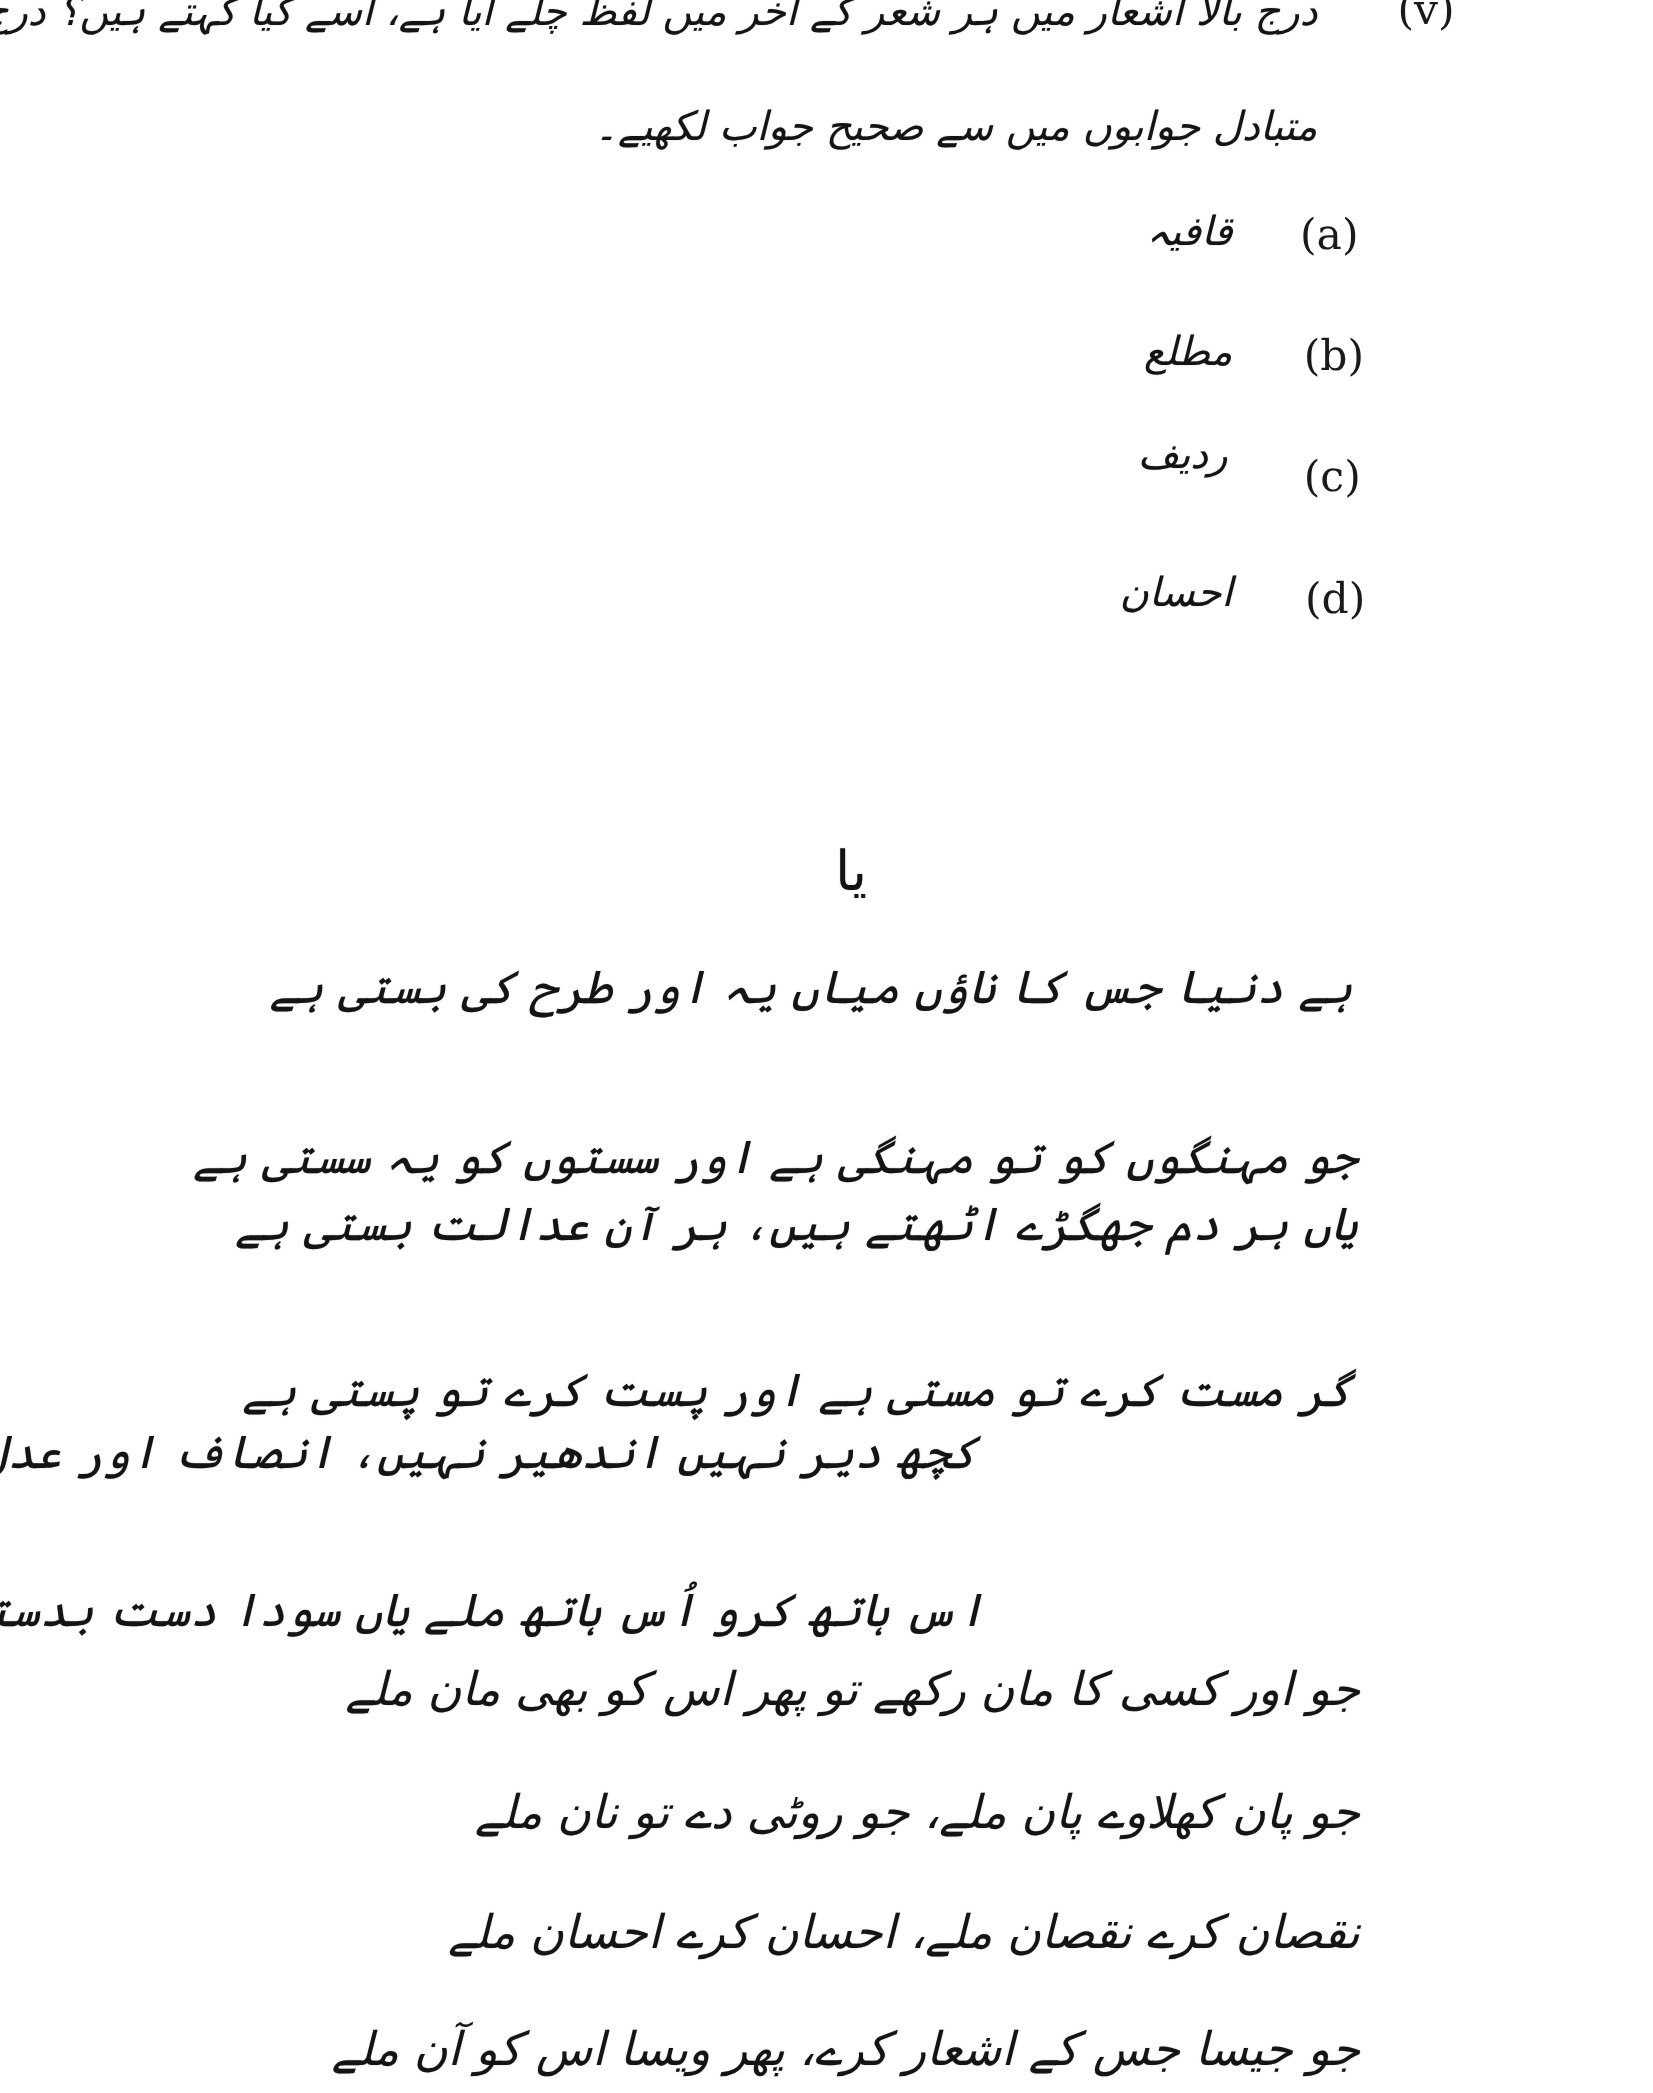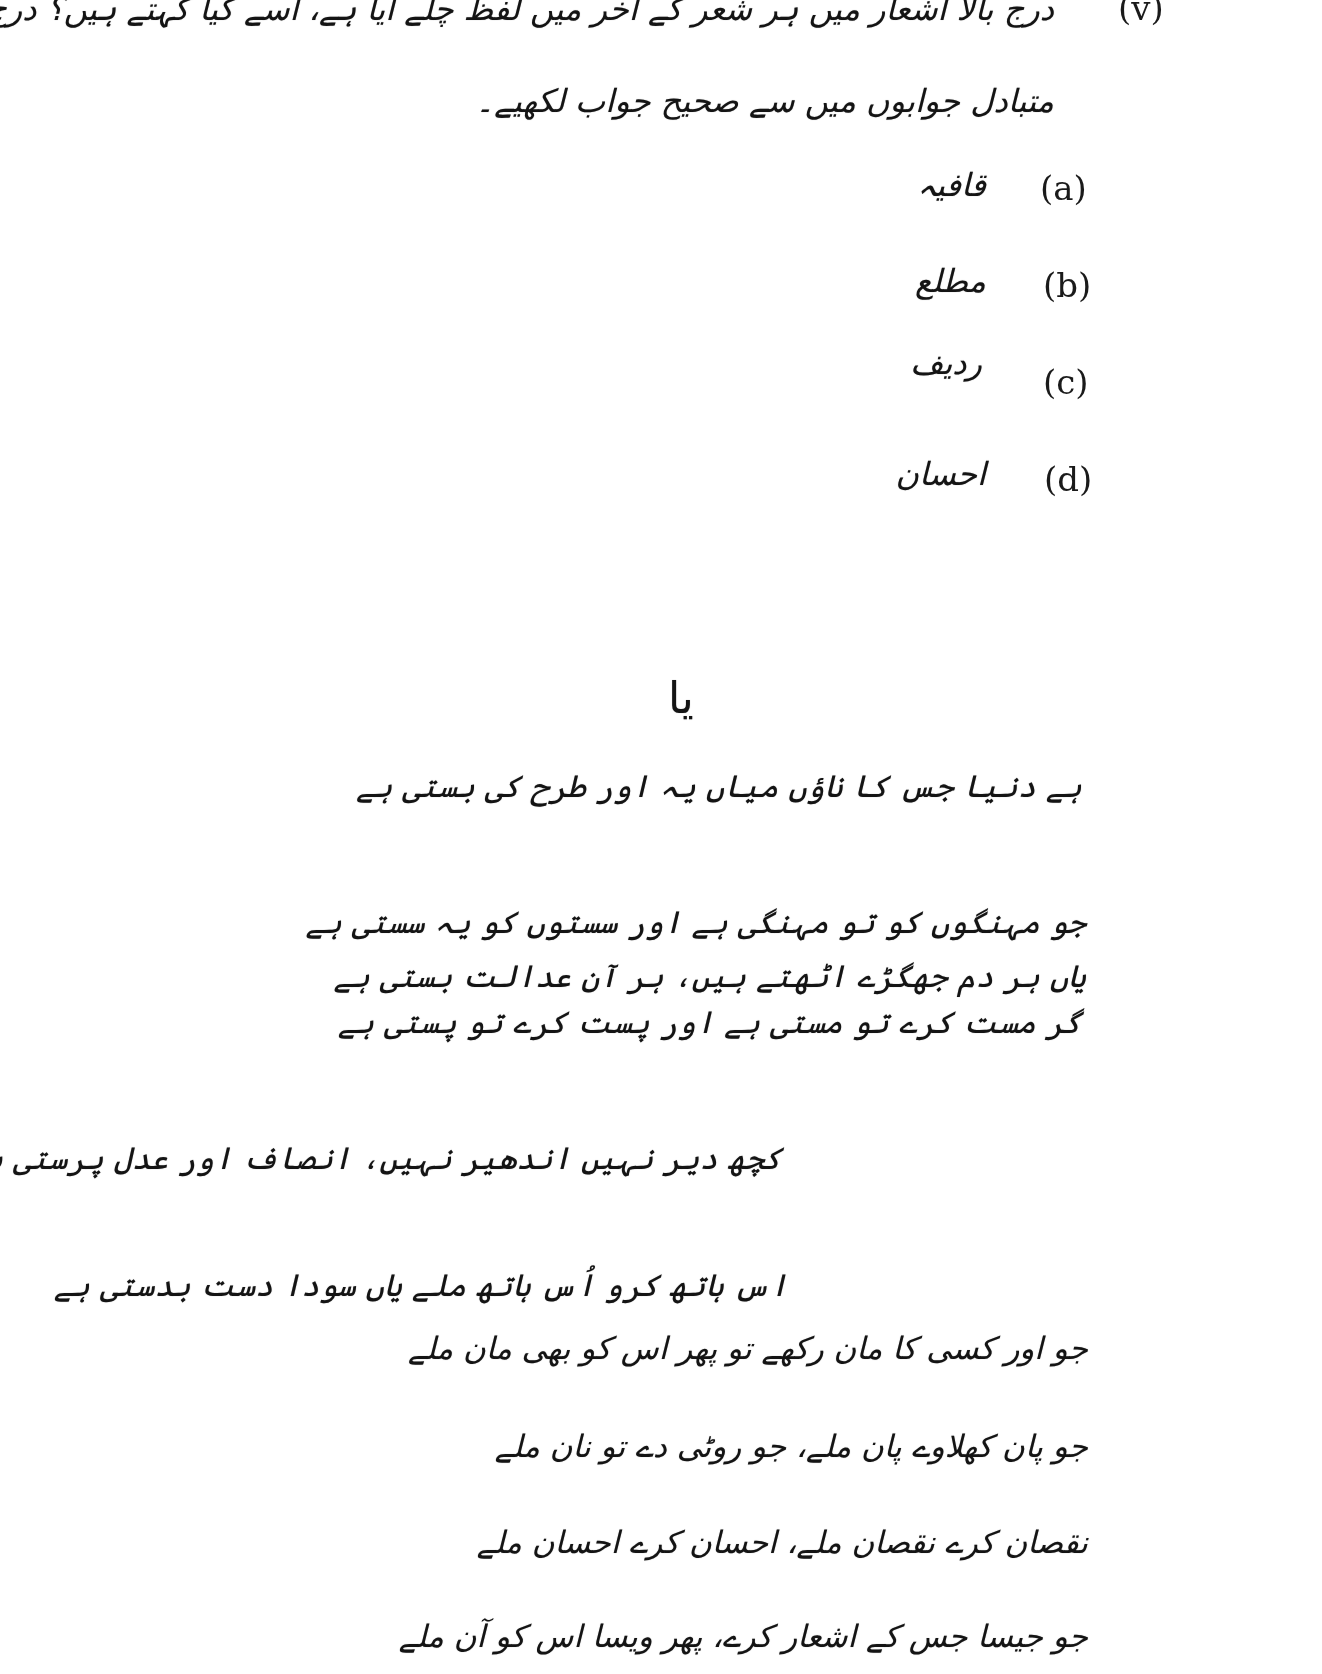--- a/index.html
+++ b/index.html
@@ -59,21 +59,21 @@
     }
     
     .or-sep {
       left: 668px;
       top: 672px;
       font-size: 44px;
       font-style: normal;
     }
     
     .poem-line {
-      font-size: 31px;
+      font-size: 37px;
     }
   </style>
 </head>
 <body>
 
 <div class="latin q-num">(v)</div>
 <div class="urdu q-line1">درج بالا اشعار میں ہر شعر کے آخر میں لفظ چلے آیا ہے، اسے کیا کہتے ہیں؟ درج ذیل</div>
 <div class="urdu q-line2">متبادل جوابوں میں سے صحیح جواب لکھیے۔</div>
 
 <div>
@@ -94,20 +94,20 @@
     <span class="urdu opt-text" style="right:336px; top:455px;">احسان</span>
   </div>
 </div>
 
 <div class="urdu or-sep">یا</div>
 
 <div>
   <div class="urdu poem-line" style="right:240px; top:768px;">ہے دنیا جس کا ناؤں میاں یہ اور طرح کی بستی ہے</div>
   <div class="urdu poem-line" style="right:236px; top:864px;margin-top:40px;">جو مہنگوں کو تو مہنگی ہے اور سستوں کو یہ سستی ہے</div>
   <div class="urdu poem-line" style="right:236px; top:958px;">یاں ہر دم جھگڑے اٹھتے ہیں، ہر آن عدالت بستی ہے</div>
-  <div class="urdu poem-line" style="right:240px; top:1004px;text-align:center;">گر مست کرے تو مستی ہے اور پست کرے تو پستی ہے</div>
+  <div class="urdu poem-line" style="right:240px; top:1091px;text-align:center;">گر مست کرے تو مستی ہے اور پست کرے تو پستی ہے</div>
   <div class="urdu poem-line" style="right:540px; top:1140px;">کچھ دیر نہیں اندھیر نہیں، انصاف اور عدل پرستی ہے</div>
   <div class="urdu poem-line" style="right:534px; top:1235px;margin-top:32px;">اس ہاتھ کرو اُس ہاتھ ملے یاں سودا دست بدستی ہے</div>
   <div class="urdu poem-line" style="right:234px; top:1330px;">جو اور کسی کا مان رکھے تو پھر اس کو بھی مان ملے</div>
   <div class="urdu poem-line" style="right:234px; top:1428px;">جو پان کھلاوے پان ملے، جو روٹی دے تو نان ملے</div>
   <div class="urdu poem-line" style="right:234px; top:1524px;">نقصان کرے نقصان ملے، احسان کرے احسان ملے</div>
   <div class="urdu poem-line" style="right:234px; top:1618px;">جو جیسا جس کے اشعار کرے، پھر ویسا اس کو آن ملے</div>
 </div>
 
 </body></html>

